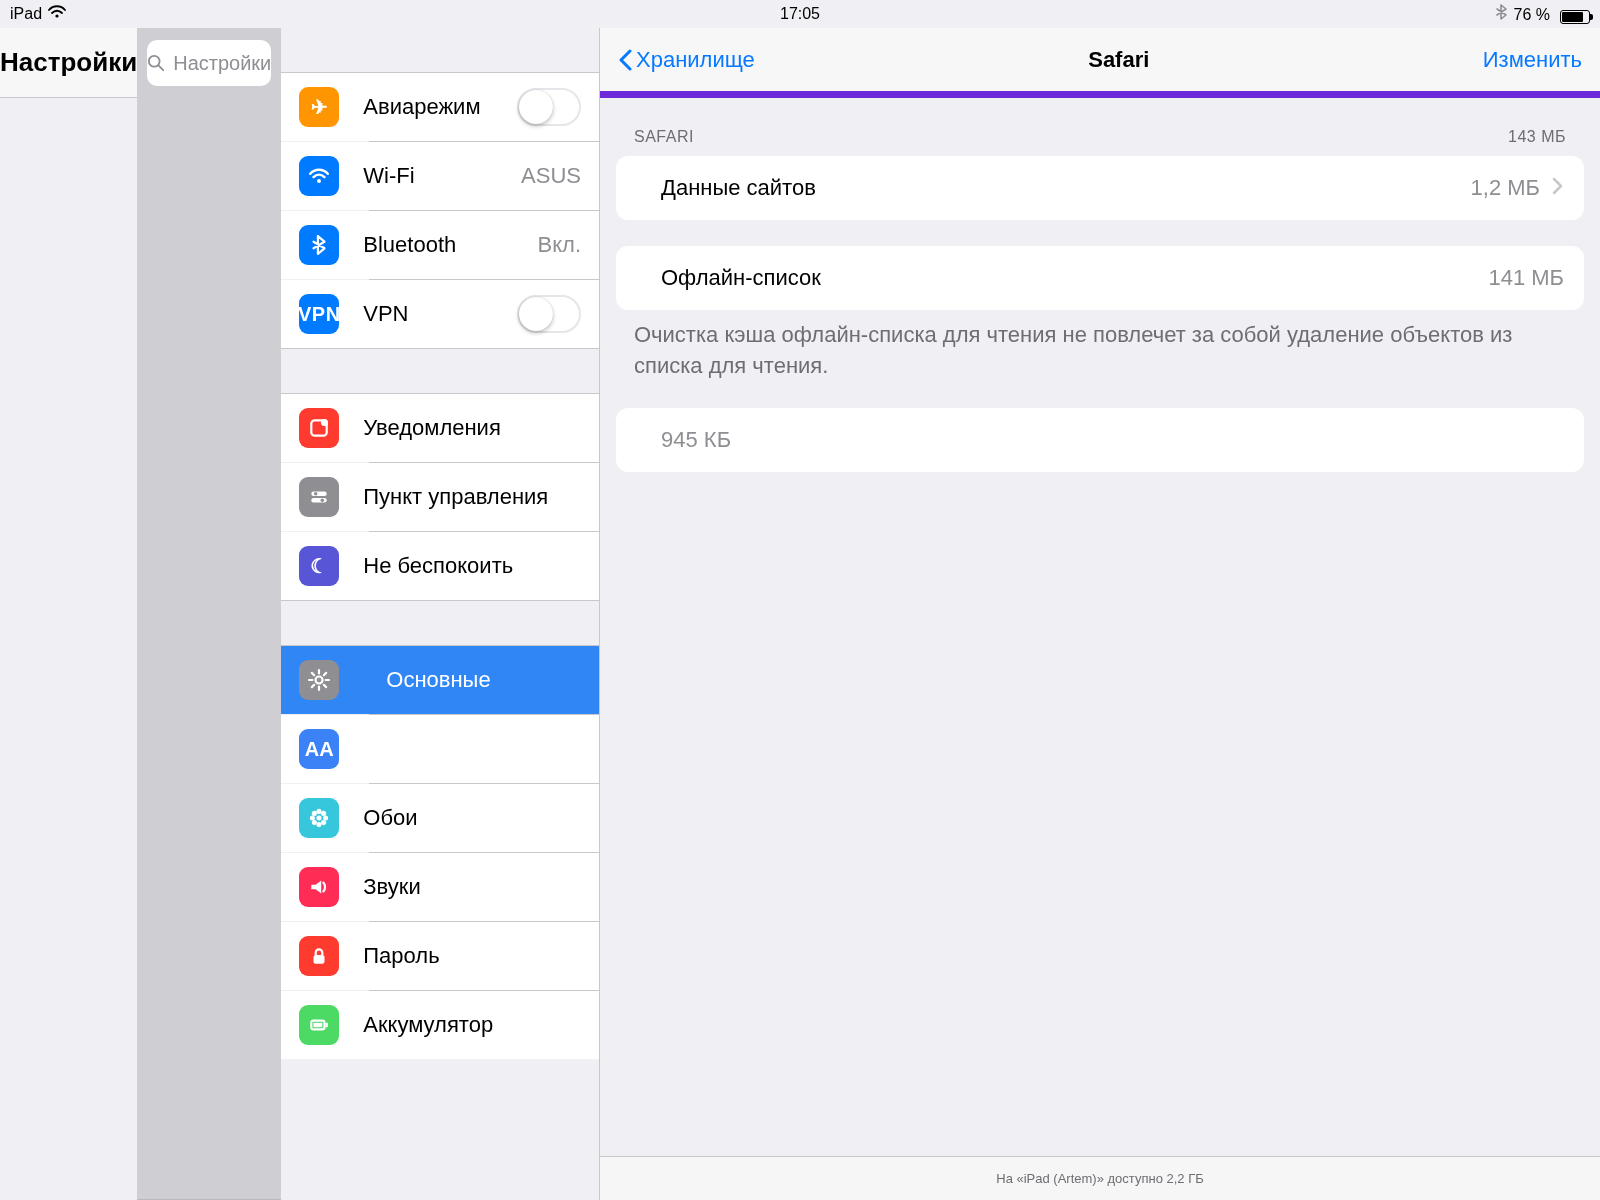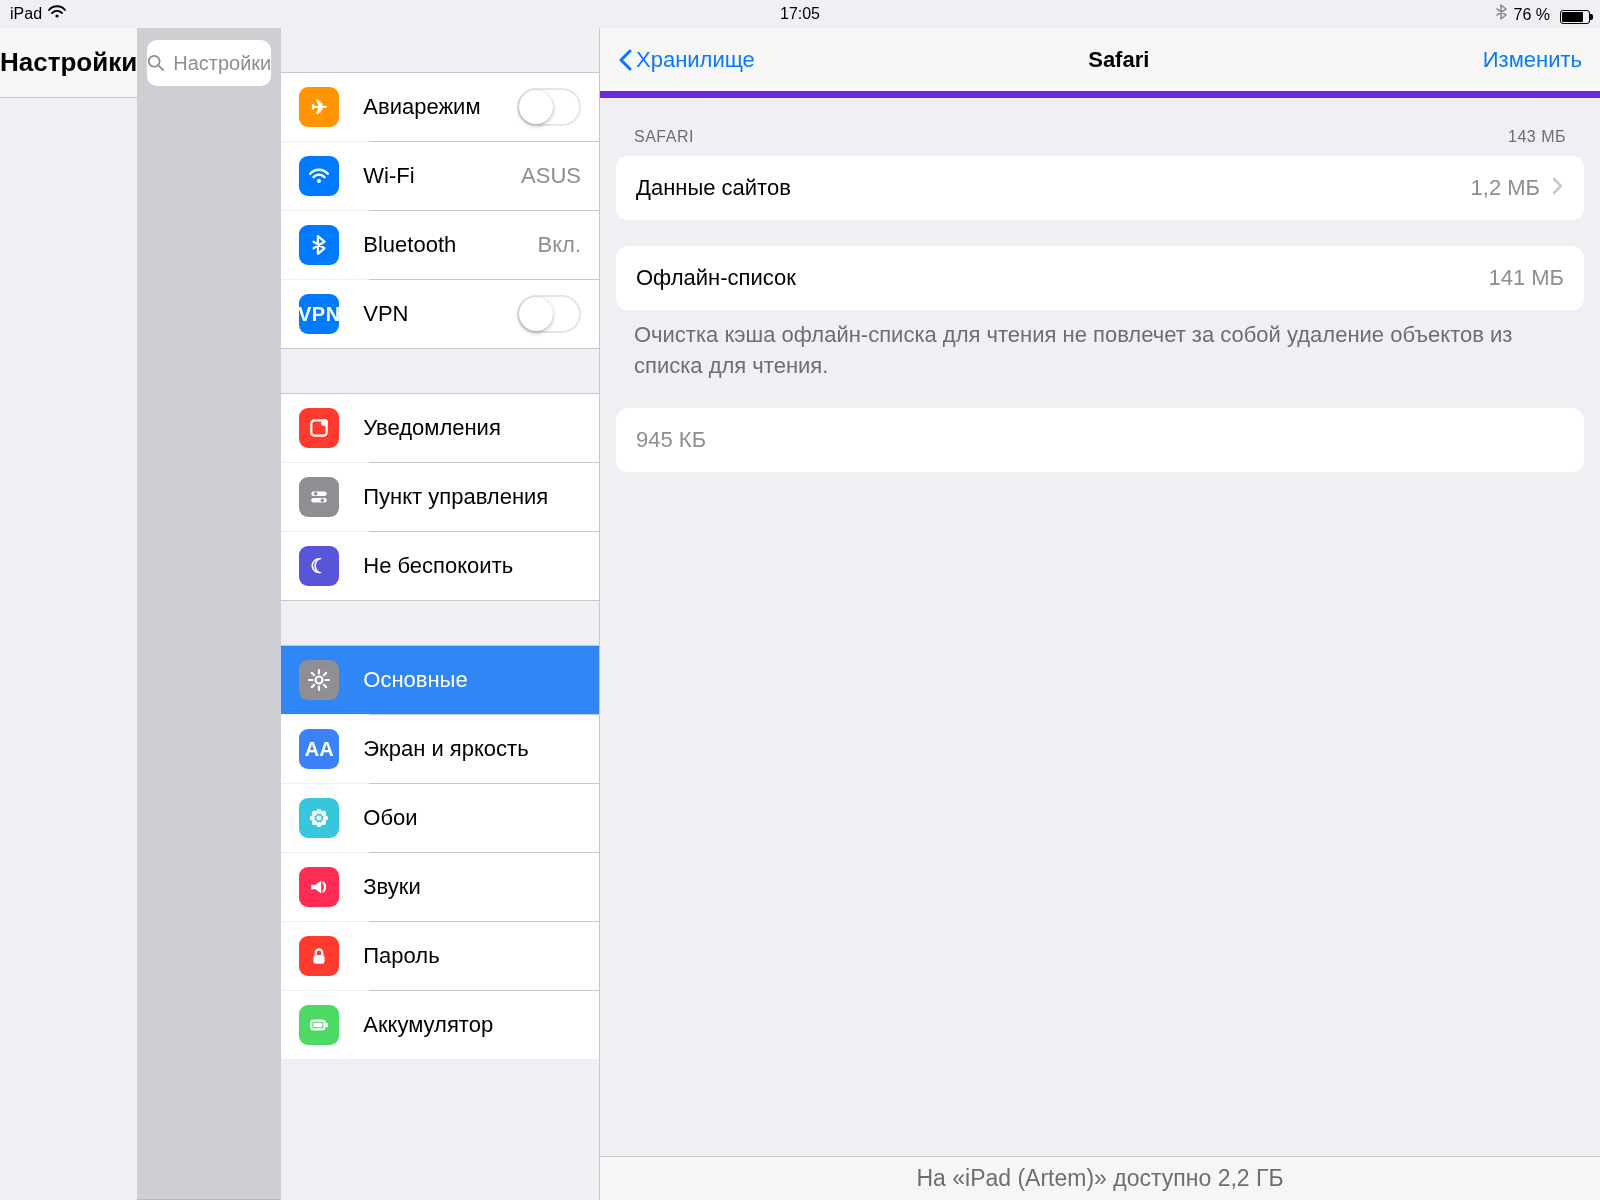--- a/index.html
+++ b/index.html
@@ -25,21 +25,21 @@
 .search-wrap { background: #cfced3; padding: 12px 10px; border-bottom: 1px solid #b9b8bd; }
 .search-field { background: #fff; border-radius: 10px; height: 46px; display: flex; align-items: center; justify-content: center; gap: 8px; color: #8e8e93; font-size: 20px; }
 .search-field .mag { width: 18px; height: 18px; }
 
 
 .group-gap { height: 44px; }
 .cell-sep { height: 1px; background: #c8c7cc; margin-left: 88px; }
 .cell-sep.full { margin-left: 0; }
 
 .cell { background: #fff; display: flex; align-items: center; height: 68px; padding: 0 18px 0 18px; font-size: 22px; }
-.cell.selected { background: #3186f6; color: #fff; }
+.cell.selected { background: #3186f6; color: #fff; gap: 23px; }
 .cell .icn { width: 40px; height: 40px; border-radius: 9px; margin-right: 24px; flex: 0 0 40px; display:flex; align-items:center; justify-content:center; color:#fff; font-size:20px; font-weight:600; }
 .cell .label { flex: 1; }
 .cell .value { color: #8e8e93; font-size: 22px; }
 
 .toggle { width: 64px; height: 38px; border-radius: 19px; background: #fff; border: 2px solid #e5e5ea; position: relative; }
 .toggle::after { content:""; position:absolute; width:34px; height:34px; border-radius:50%; background:#fff; top:0; left:0; box-shadow: 0 2px 4px rgba(0,0,0,0.25), 0 0 1px rgba(0,0,0,0.2); }
 
 
 .side-scroll { flex:1; overflow: hidden; }
 
@@ -60,30 +60,30 @@
 
 
 .det-header { height: 70px; background: #f7f7f8; border-bottom: 7px solid #6d28d9; display:flex; align-items:center; justify-content:space-between; padding: 0 18px; }
 .det-header .back { color: #0779ff; font-size: 22px; display:flex; align-items:center; gap:4px; }
 .det-title-wrap { flex:1; text-align:center; font-size:22px; font-weight:600; }
 .det-header .edit { color:#0779ff; font-size:22px; }
 
 
 .det-body { flex:1; overflow:hidden; padding: 0 0; position: relative; }
 .sect-hdr { display:flex; justify-content:space-between; padding: 30px 34px 10px 34px; font-size:16px; color:#6d6d72; letter-spacing: 0.5px;}
-.dcell { background:#fff; margin: 0 16px; border-radius: 12px; }
+.dcell { background:#fff; margin: 0 16px; border-radius: 12px; padding-left: 25px; }
 .drow { display:flex; align-items:center; height: 64px; padding: 0 20px; font-size:22px; }
 .drow .dlabel { flex:1; color:#000; }
 .drow .dval { color:#8e8e93; font-size:22px; }
 .drow .dchev { color:#c7c7cc; margin-left:12px; font-size:22px; }
 .note { color:#6d6d72; font-size:22px; padding: 10px 34px 0 34px; line-height:1.4; }
 .spacer { height: 26px; }
 
 
-.bottombar { position:absolute; bottom:0; left:0; right:0; height:44px; background:#f7f7f8cc; border-top:1px solid #c8c7cc; display:flex; align-items:center; justify-content:center; font-size:23px; color:#6d6d72; }
+.bottombar { position:absolute; bottom:0; left:0; right:0; height:44px; background:#f7f7f8cc; border-top:1px solid #c8c7cc; display:flex; align-items:center; justify-content:center; font-size:13px; color:#6d6d72; }
 
 
 .battery { display:inline-flex; align-items:center; }
 .battery .shell { width:30px; height:14px; border:1.5px solid #000; border-radius:3px; position:relative; margin-left:4px;}
 .battery .shell::after { content:""; position:absolute; right:-4px; top:3px; width:3px; height:6px; background:#000; border-radius:0 2px 2px 0;}
 .battery .fill { position:absolute; left:1px; top:1px; bottom:1px; width:76%; background:#000; border-radius:1px;}
 </style>
 </head>
 <body>
 
@@ -261,21 +261,20 @@
             <div class="icn ic-gen">
               <svg width="22" height="22" viewBox="0 0 20 20">
                 <use href="#svg-gear"></use>
               </svg>
             </div>
             <div class="label">Основные</div>
           </div>
           <div class="cell-sep"></div>
           <div class="cell">
             <div class="icn ic-disp">AA</div>
-            <div class="label">Экран и яркость</div>
           </div>
           <div class="cell-sep"></div>
           <div class="cell">
             <div class="icn ic-wall">
               <svg width="22" height="22" viewBox="0 0 20 20">
                 <use href="#svg-flower"></use>
               </svg>
             </div>
             <div class="label">Обои</div>
           </div>

